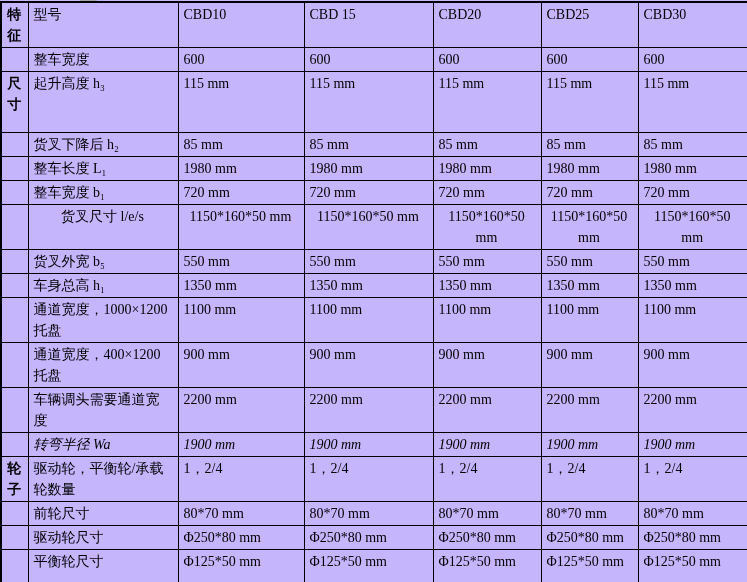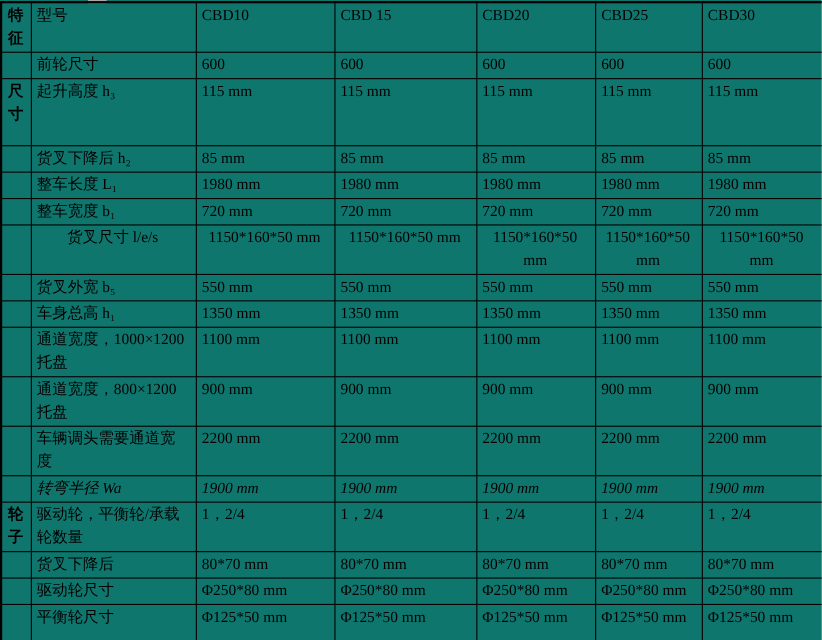--- a/index.html
+++ b/index.html
@@ -9,21 +9,21 @@
     width: 747px;
     height: 582px;
     overflow: hidden;
     font-family: "Liberation Serif", "DejaVu Serif", serif;
     color: #000000;
   }
   .page {
     position: relative;
     width: 747px;
     height: 582px;
-    background: #0f766e;
+    background: #c4b5fd;
   }
   .top-artifact {
     position: absolute;
     left: 80px;
     top: 0;
     width: 17px;
     height: 3px;
     background: #a6a6a6;
   }
   table.spec {
@@ -80,21 +80,21 @@
           <td class="section-cell">特征</td>
           <td class="label-cell">型号</td>
           <td class="value-cell">CBD10</td>
           <td class="value-cell">CBD 15</td>
           <td class="value-cell">CBD20</td>
           <td class="value-cell">CBD25</td>
           <td class="value-cell">CBD30</td>
         </tr>
         <tr style="height: 22px;">
           <td class="section-cell"></td>
-          <td class="label-cell">前轮尺寸</td>
+          <td class="label-cell">整车宽度</td>
           <td class="value-cell">600</td>
           <td class="value-cell">600</td>
           <td class="value-cell">600</td>
           <td class="value-cell">600</td>
           <td class="value-cell">600</td>
         </tr>
         <tr style="height: 61px;">
           <td class="section-cell">尺寸</td>
           <td class="label-cell">起升高度 h₃</td>
           <td class="value-cell">115 mm</td>
@@ -161,21 +161,21 @@
           <td class="section-cell"></td>
           <td class="label-cell">通道宽度，1000×1200托盘</td>
           <td class="value-cell">1100 mm</td>
           <td class="value-cell">1100 mm</td>
           <td class="value-cell">1100 mm</td>
           <td class="value-cell">1100 mm</td>
           <td class="value-cell">1100 mm</td>
         </tr>
         <tr style="height: 42px;">
           <td class="section-cell"></td>
-          <td class="label-cell">通道宽度，800×1200托盘</td>
+          <td class="label-cell">通道宽度，400×1200托盘</td>
           <td class="value-cell">900 mm</td>
           <td class="value-cell">900 mm</td>
           <td class="value-cell">900 mm</td>
           <td class="value-cell">900 mm</td>
           <td class="value-cell">900 mm</td>
         </tr>
         <tr style="height: 22px;">
           <td class="section-cell"></td>
           <td class="label-cell">车辆调头需要通道宽度</td>
           <td class="value-cell">2200 mm</td>
@@ -197,21 +197,21 @@
           <td class="section-cell">轮子</td>
           <td class="label-cell">驱动轮，平衡轮/承载轮数量</td>
           <td class="value-cell">1，2/4</td>
           <td class="value-cell">1，2/4</td>
           <td class="value-cell">1，2/4</td>
           <td class="value-cell">1，2/4</td>
           <td class="value-cell">1，2/4</td>
         </tr>
         <tr style="height: 23px;">
           <td class="section-cell"></td>
-          <td class="label-cell">货叉下降后</td>
+          <td class="label-cell">前轮尺寸</td>
           <td class="value-cell">80*70 mm</td>
           <td class="value-cell">80*70 mm</td>
           <td class="value-cell">80*70 mm</td>
           <td class="value-cell">80*70 mm</td>
           <td class="value-cell">80*70 mm</td>
         </tr>
         <tr style="height: 23px; margin-top: 20px;">
           <td class="section-cell"></td>
           <td class="label-cell">驱动轮尺寸</td>
           <td class="value-cell">Φ250*80 mm</td>

